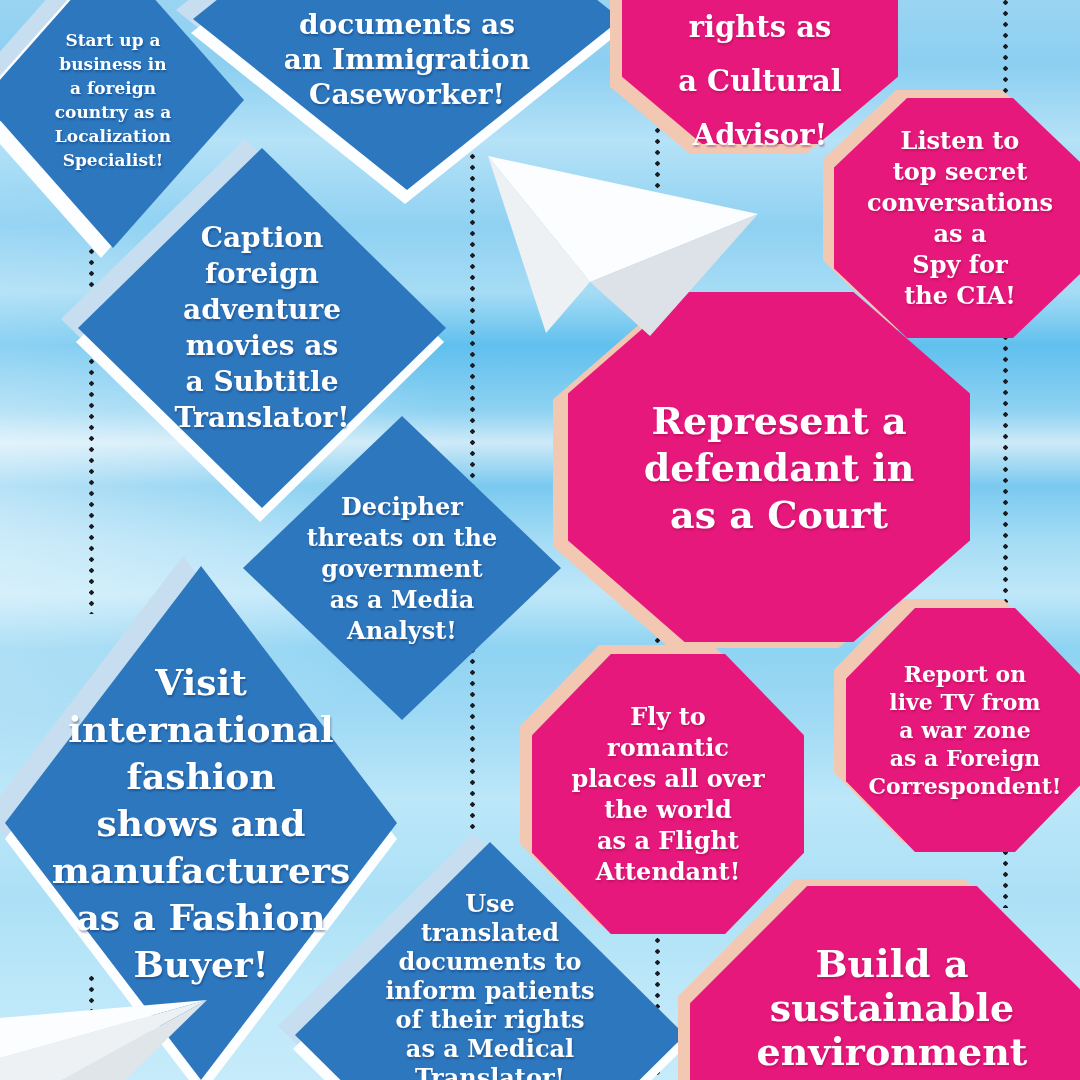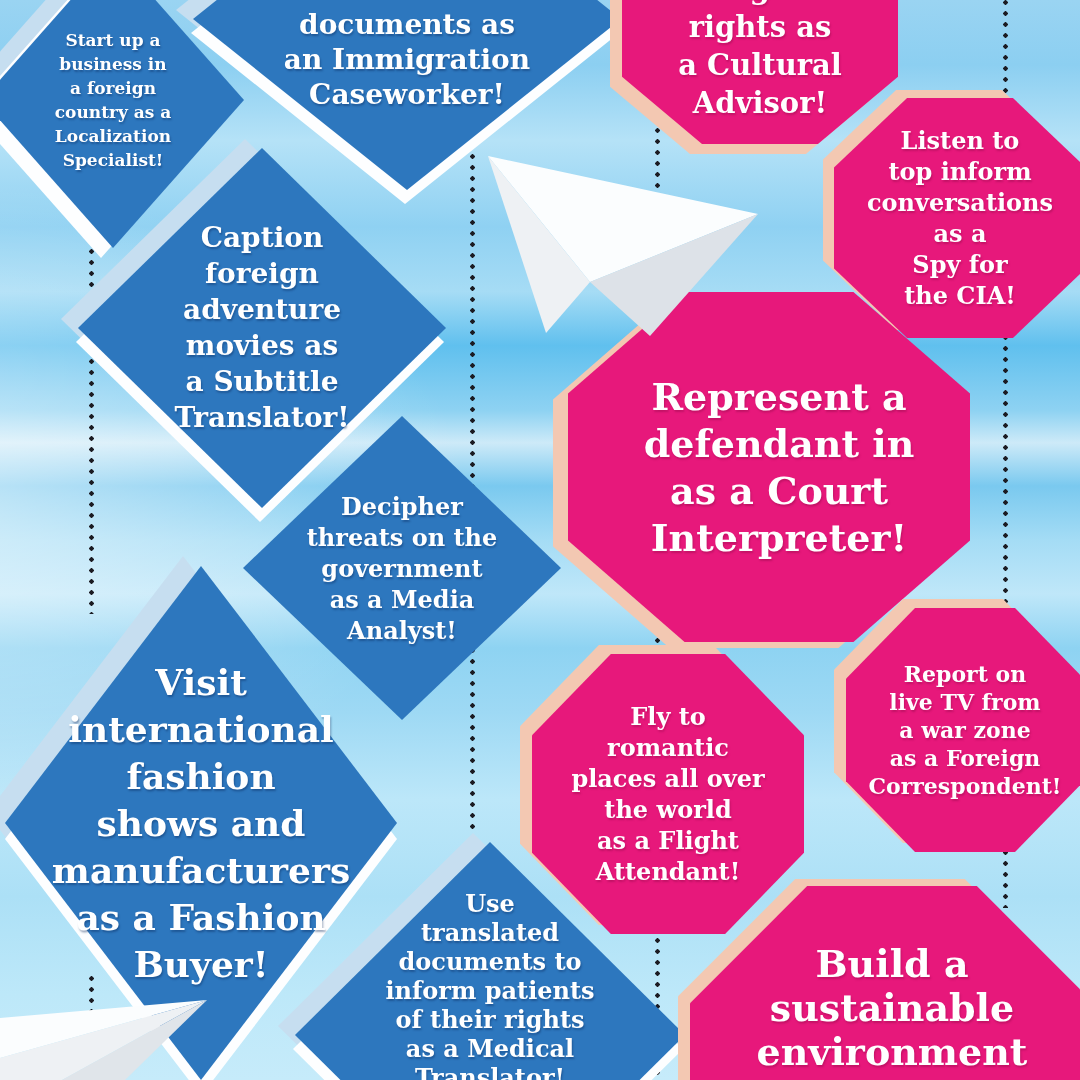--- a/index.html
+++ b/index.html
@@ -42,21 +42,21 @@
   .diamond .ln{text-shadow:1px 2px 2px rgba(10,40,90,.4);}
   .octagon .ln{text-shadow:1px 2px 2px rgba(140,10,70,.4);}
   
   .c-loc  {left:-18px;top:-48px;width:262px;height:296px;font-size:17px;}
   .c-loc .ln{line-height:24px;}
   .c-loc .white{transform:translate(-12px,10px);}
   .c-imm  {left:193px;top:-152px;width:428px;height:342px;font-size:28px;}
   .c-imm .ln{line-height:35px;}
   .c-imm .lines{transform:translateY(40px);}
   .c-cul  {left:622px;top:-88px;width:276px;height:232px;font-size:29px;}
-  .c-cul .ln{line-height:38px;}
+  .c-cul .ln{line-height:38px;margin-top:16px;}
   .c-cul .lines{transform:translateY(18px);}
   .c-cul .peach{transform:translate(-12px,10px);}
   .c-spy  {left:834px;top:98px;width:252px;height:240px;font-size:24px;}
   .c-spy .ln{line-height:31px;}
   .c-spy .peach{transform:translate(-11px,-8px);}
   .c-cap  {left:78px;top:148px;width:368px;height:360px;font-size:28px;}
   .c-cap .ln{line-height:36px;}
   .c-rep  {left:568px;top:292px;width:402px;height:350px;font-size:38px;}
   .c-rep .ln{line-height:47px;margin-left:20px;}
   .c-rep .peach{transform:translate(-15px,6px);}
@@ -135,21 +135,21 @@
         <div class="ln">a Cultural</div>
         <div class="ln">Advisor!</div>
       </div>
   </div>
 
   <div class="card octagon c-spy">
     <div class="layer peach"></div>
     <div class="layer main pink"></div>
     <div class="lines">
         <div class="ln">Listen to</div>
-        <div class="ln">top inform</div>
+        <div class="ln">top secret</div>
         <div class="ln">conversations</div>
         <div class="ln">as a</div>
         <div class="ln">Spy for</div>
         <div class="ln">the CIA!</div>
       </div>
   </div>
 
   <div class="card diamond c-cap">
     <div class="layer pale"></div>
     <div class="layer white"></div>
@@ -175,21 +175,20 @@
       </div>
   </div>
 
   <div class="card octagon c-rep">
     <div class="layer peach"></div>
     <div class="layer main pink"></div>
     <div class="lines">
         <div class="ln">Represent a</div>
         <div class="ln">defendant in</div>
         <div class="ln">as a Court</div>
-        <div class="ln">Interpreter!</div>
       </div>
   </div>
 
   <div class="card diamond c-fas">
     <div class="layer pale"></div>
     <div class="layer white"></div>
     <div class="layer main blue"></div>
     <div class="lines">
         <div class="ln">Visit</div>
         <div class="ln">international</div>

